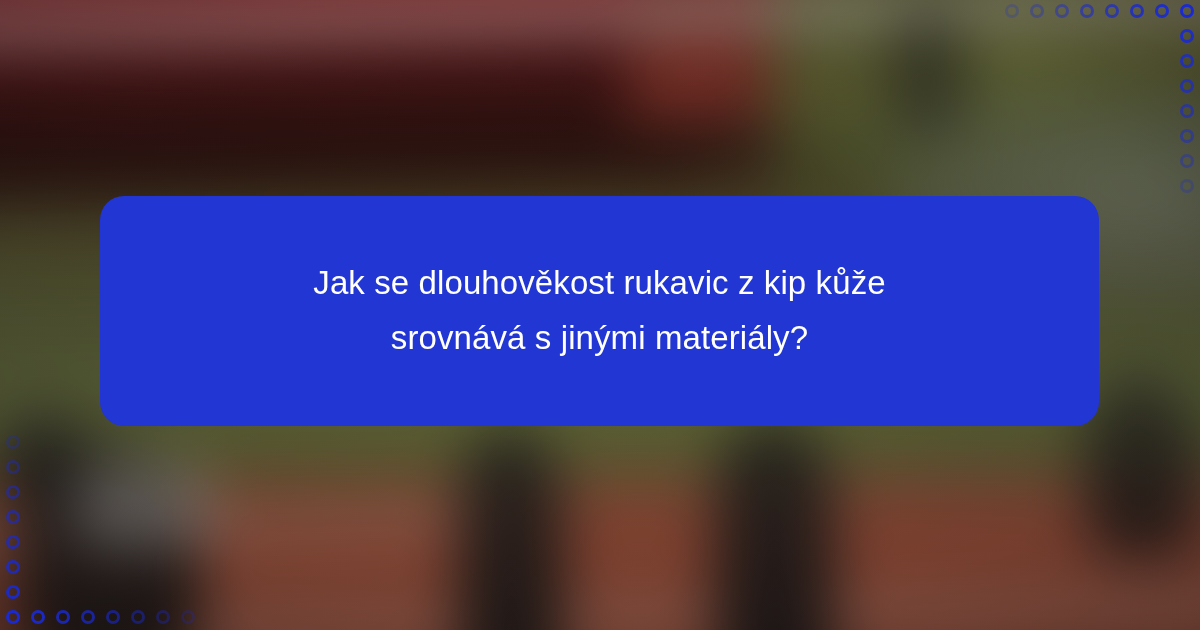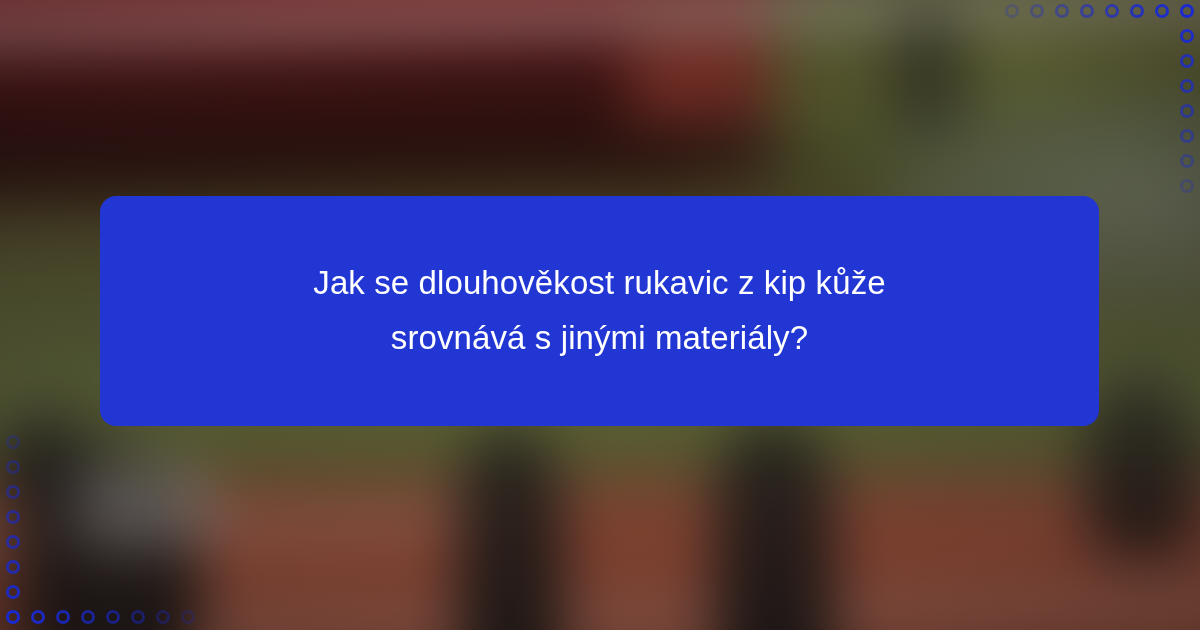--- a/index.html
+++ b/index.html
@@ -217,21 +217,21 @@
   #dots-bottom-left { bottom: 0; left: 0; width: 220px; height: 220px; }
 
   
   #question-card {
     position: absolute;
     left: 100px;
     top: 196px;
     width: 999px;
     height: 230px;
     background: #2136d2;
-    border-radius: 16px;
+    border-radius: 24px;
     display: flex;
     align-items: center;
     justify-content: center;
     padding: 18px 62px;
   }
 
   #question-text {
     color: #ffffff;
     font-family: "Liberation Sans", sans-serif;
     font-size: 33px;

